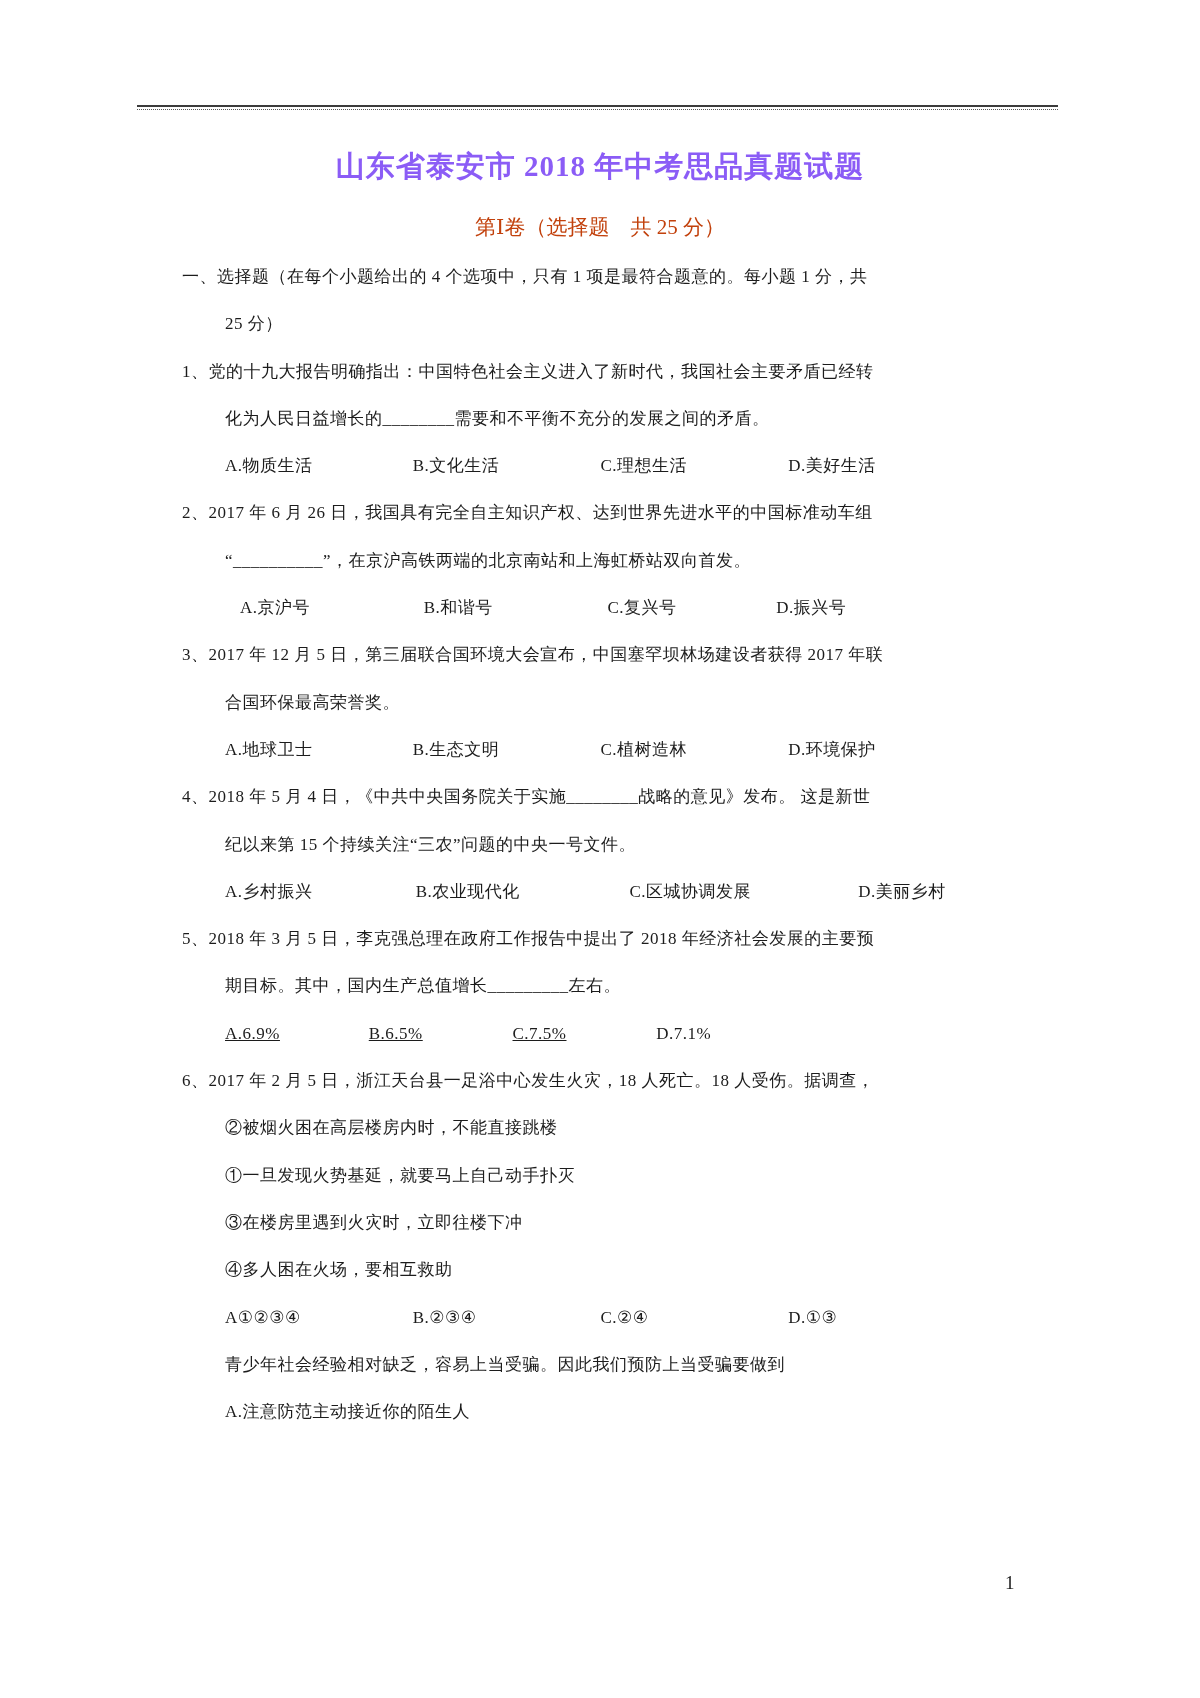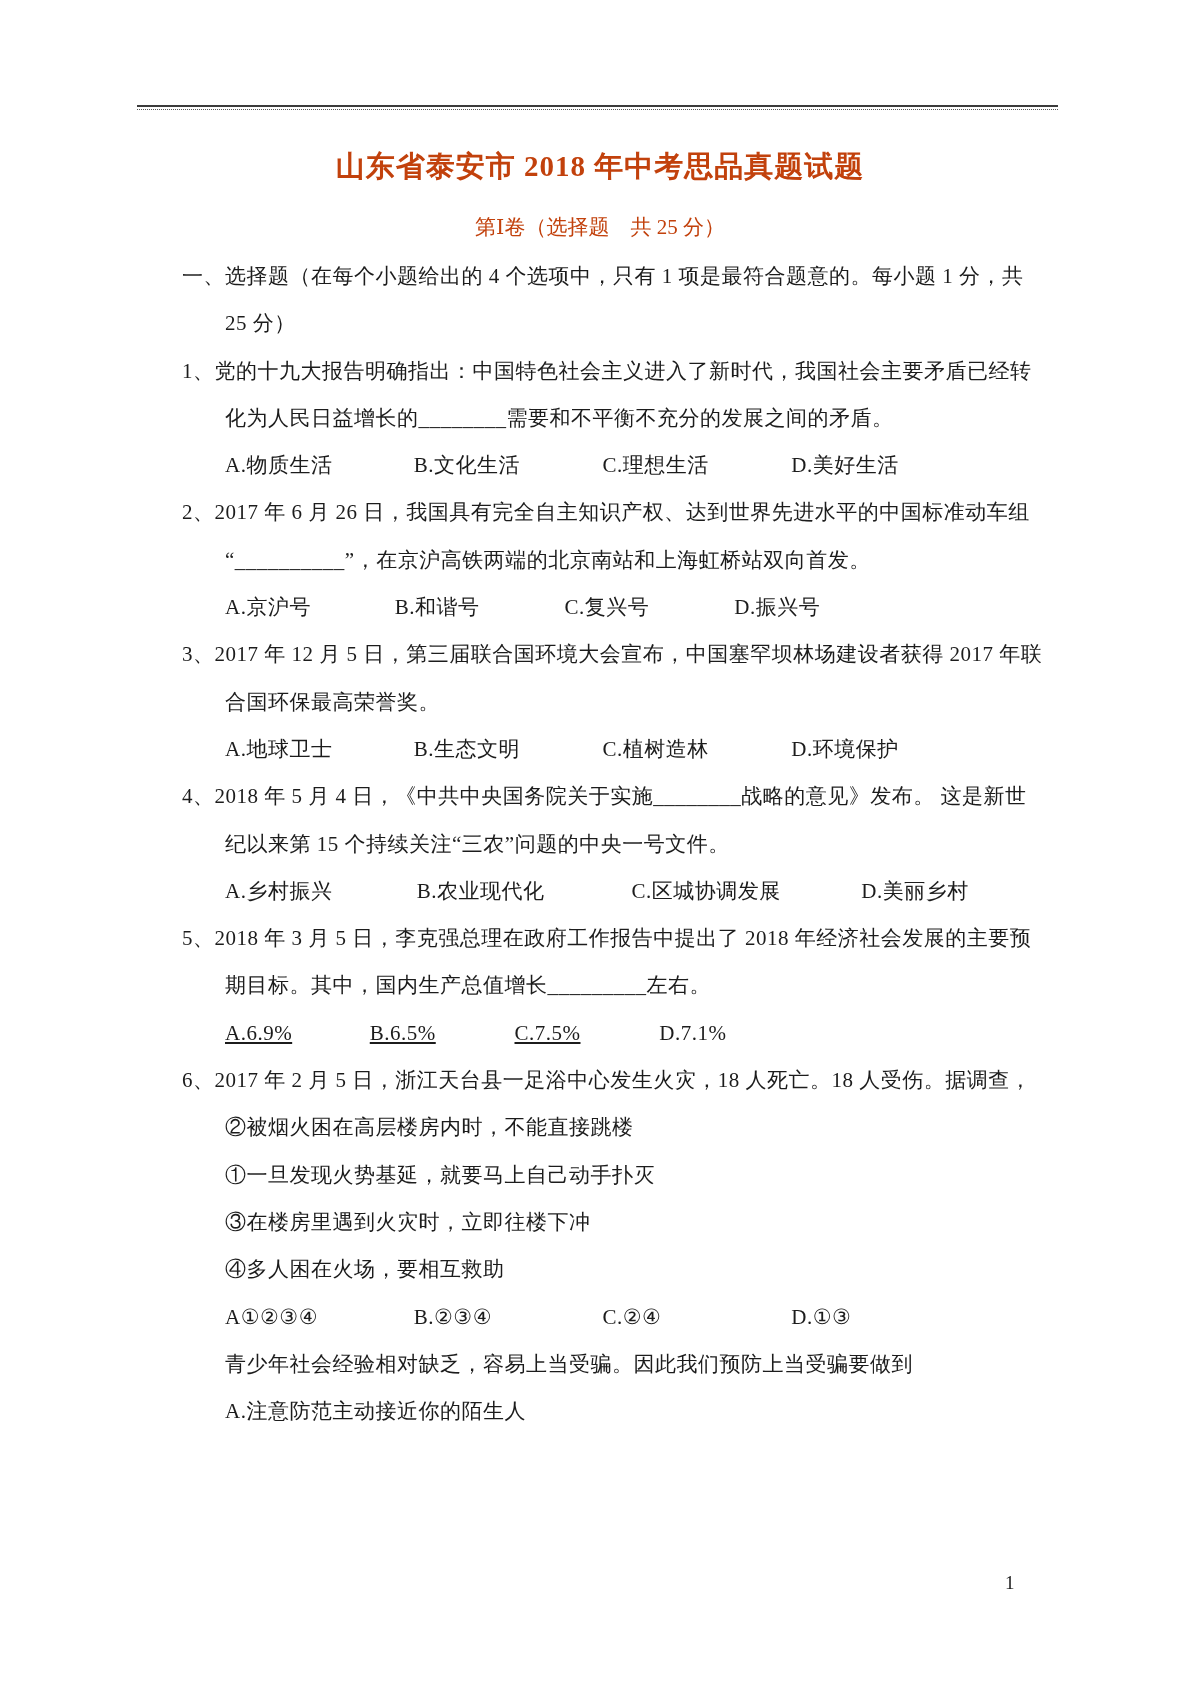--- a/index.html
+++ b/index.html
@@ -21,46 +21,46 @@
   }
   .title {
     position:absolute;
     left:0; top:147px;
     width:100%;
     margin:0;
     text-align:center;
     font-size:29px;
     font-weight:bold;
     letter-spacing:1px;
-    color:#c2410c;
+    color:#8b5cf6;
   }
   .subtitle {
     position:absolute;
     left:0; top:213px;
     width:100%;
     text-align:center;
     font-size:21px;
     color:#c2410c;
   }
   .body {
     position:absolute;
     left:182px; top:253px;
     width:880px;
   }
   .line {
     height:47.3px;
     line-height:47.3px;
-    font-size:21px;
+    font-size:17px;
     white-space:nowrap;
     letter-spacing:0.5px;
   }
   .ind { padding-left:43px; }
   .opts span { display:inline-block; }
   .opts span:nth-child(-n+3) { min-width:183px; }
-  .opts-md span:nth-child(-n+3) { min-width:164px; }
+  .opts-md span:nth-child(-n+3) { min-width:164px;margin-left:15px; }
   .opts-sm span:nth-child(-n+3) { min-width:139px;text-decoration:underline; }
   .opts-lg span:nth-child(1) { min-width:186px; }
   .opts-lg span:nth-child(2) { min-width:209px; }
   .opts-lg span:nth-child(3) { min-width:224px; }
   .page-number {
     position:absolute;
     left:1005px; top:1572px;
     font-size:19px;
     color:#1c1c1c;
   }

